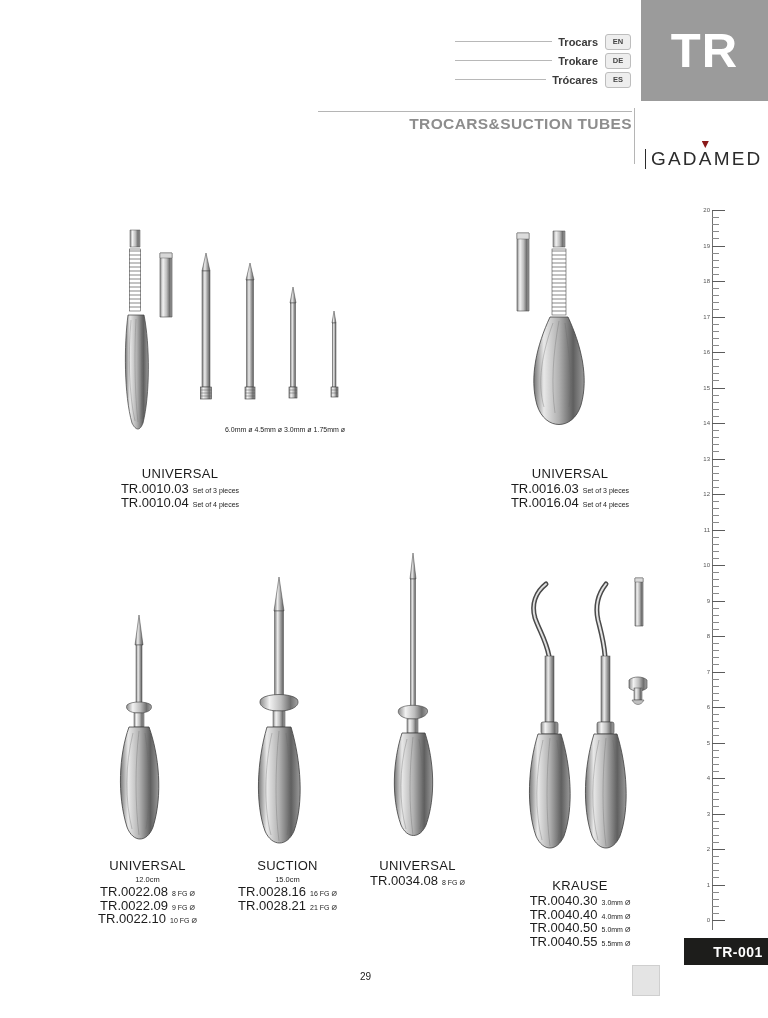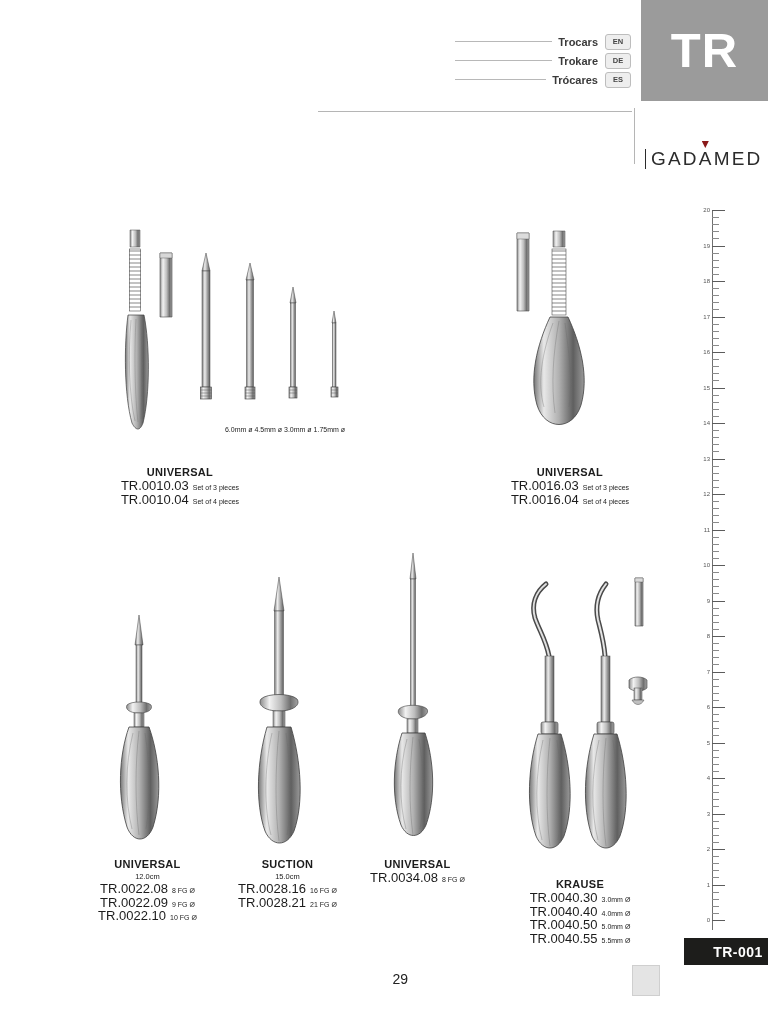--- a/index.html
+++ b/index.html
@@ -180,22 +180,22 @@
   }
 
   
   .fig { position: absolute; }
   .cap {
     text-align: center;
     font-size: 9.5px;
     color: #1c1c1c;
   }
   .cap .name {
-    font-weight: bold;
-    font-size: 11px;
+    font-weight: normal;
+    font-size: 13px;
     letter-spacing: 0.3px;
     margin-bottom: 2px;
   }
   .cap .sub {
     font-size: 7.5px;
     margin-bottom: 2px;
   }
   .cap .line {
     font-size: 8px;
     white-space: nowrap;
@@ -257,22 +257,22 @@
     width: 28px; height: 31px;
     background: #e4e4e4;
     border: 1px solid #cfcfcf;
     box-sizing: border-box;
   }
   .page-num {
     position: absolute;
     left: 360px;
     top: 971px;
     width: 48px;
-    text-align: right;
-    font-size: 14px;
+    text-align: left;
+    font-size: 10px;
     color: #222;
   }
 
   
   svg { display: block; }
 </style>
 </head>
 <body>
 
 <div class="tr-block">
@@ -292,20 +292,21 @@
   </div>
   <div class="lang-row">
     <span class="lang-rule"></span>
     <span class="lang-name">Trócares</span>
     <span class="lang-code">ES</span>
   </div>
 </div>
 
 <div class="title-zone">
   <div class="title-rule"></div>
+  <div class="title-en">TROCARS&amp;SUCTION TUBES</div>
 </div>
 <div class="title-vert"></div>
 
 <div class="brand">
   <span class="bar"></span><span>GAD</span><span class="mark">A</span><span>MED</span>
 </div>
 
 <div class="ruler">
   <div class="spine"></div>
   <div id="ruler-ticks">

